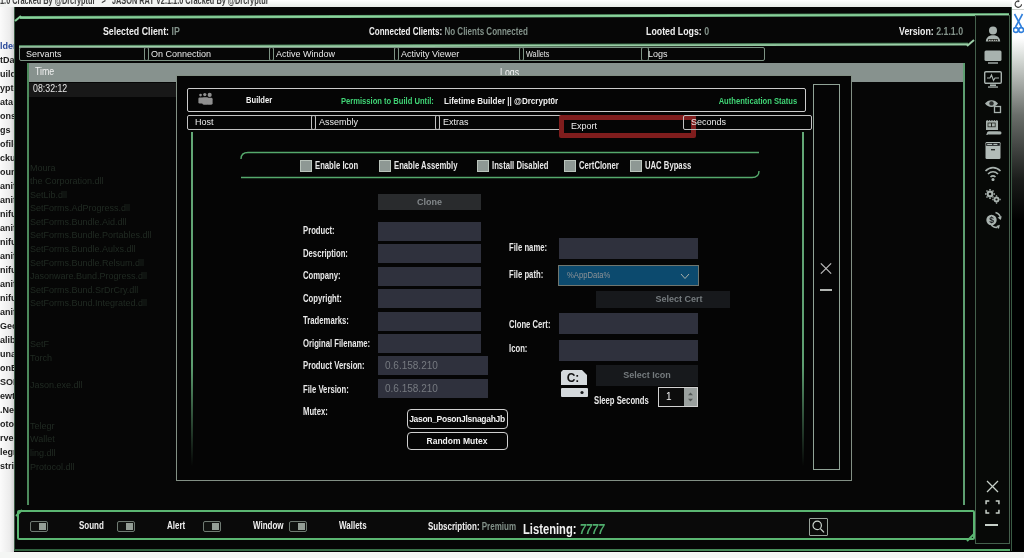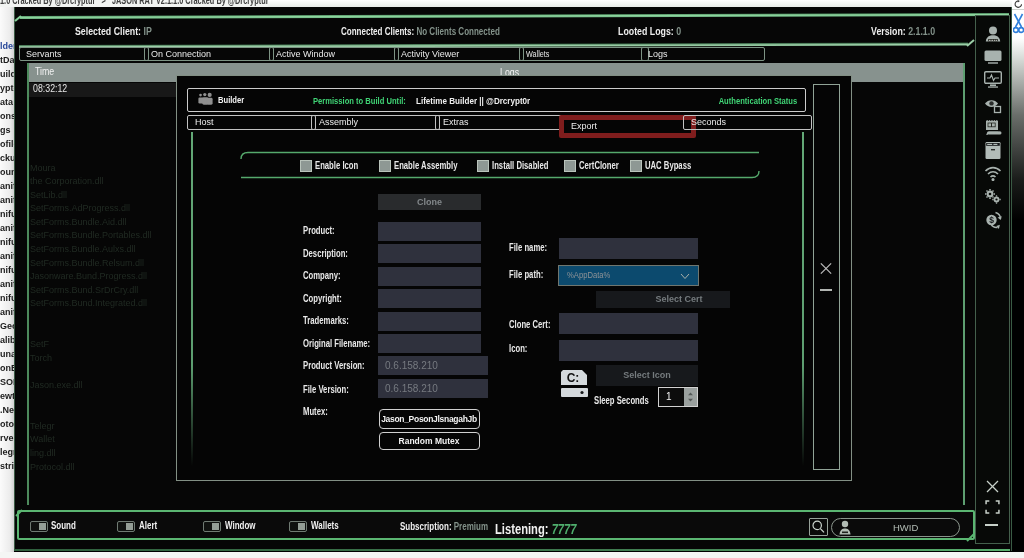--- a/index.html
+++ b/index.html
@@ -1,19 +1,19 @@
 <!DOCTYPE html>
 <html><head>
 <meta charset="utf-8">
 <style>
   html,body{margin:0;padding:0;background:#000;}
   #page{position:relative;width:1024px;height:558px;overflow:hidden;background:#000;
         font-family:"Liberation Sans",sans-serif;}
   .abs{position:absolute;}
-  .b{font-weight:bold;}
+  .b{font-weight:bold;margin-left:28px;}
   .wt{color:#eeeeee;}
   .gy{color:#83928a;}
   .gn{color:#40d576;}
   .cx{display:inline-block;transform:scaleX(0.8);transform-origin:0 50%;white-space:nowrap;}
   .cx9{display:inline-block;transform:scaleX(0.88);transform-origin:0 50%;white-space:nowrap;}
   .tg{width:16px;height:9px;border:1px solid #6f7a72;border-radius:2px;background:#101210;}
   .tg::after{content:"";position:absolute;right:1px;top:1px;width:7px;height:7px;background:#949e96;}
   .cb{width:10px;height:10px;background:#8e9894;border:1px solid #b9c3bb;}
   .lbl{position:absolute;font-weight:bold;color:#e9e9e9;font-size:10px;transform:scaleX(0.77);transform-origin:0 50%;white-space:nowrap;}
   .inp{position:absolute;background:#2f313d;}
@@ -266,28 +266,20 @@
   <div class="abs b" style="left:400px;top:520.5px;font-size:10px;color:#f0f0f0;"><span class="cx">Subscription: <span class="gy">Premium</span></span></div>
   <div class="abs b" style="left:495px;top:520.5px;font-size:14px;color:#f0f0f0;"><span class="cx">Listening: <span style="color:#4fae6d;font-style:italic;">7777</span></span></div>
 
   <div class="abs" style="left:809px;top:518px;width:17px;height:16px;border:1px solid #97a29a;border-radius:1px;">
     <svg width="17" height="16" viewBox="0 0 17 16">
         <circle cx="7.2" cy="6.4" r="4.2" stroke="#cdd6cf" stroke-width="1.2" fill="none"></circle>
         <line x1="10.4" y1="9.6" x2="14" y2="13.4" stroke="#cdd6cf" stroke-width="1.3"></line>
       </svg>
   </div>
 
-  <div class="abs" style="left:831px;top:518px;width:127px;height:17px;border:1px solid #8a958c;border-radius:10px;">
-    <svg class="abs" style="left:5px;top:0px;" width="16" height="17" viewBox="0 0 16 17">
-        <circle cx="8" cy="5" r="3.2" fill="#b2bcb4"></circle>
-        <path d="M2.5 15.5 C3 10.5 5.5 9.5 8 9.5 C10.5 9.5 13 10.5 13.5 15.5 Z" fill="#b2bcb4"></path>
-        <rect x="5" y="12.5" width="6" height="1.6" fill="#20231f"></rect>
-      </svg>
-    <div class="abs" style="left:61px;top:3px;font-size:9.5px;color:#b4beb6;">HWID</div>
-  </div>
 
   <div class="abs" id="dialog" style="left:176px;top:75px;width:674px;height:404px;background:#050505;border:1px solid #828f84;">
 
     <div class="abs" style="left:10px;top:12px;width:617px;height:21.5px;border:1px solid #cccccc;border-radius:2px;">
       <svg class="abs" style="left:10px;top:3px;" width="15" height="15" viewBox="0 0 19 18">
         <g fill="#8f8f8f">
           <circle cx="3.2" cy="3.4" r="1.7"></circle>
             <circle cx="8.6" cy="2.8" r="2.1"></circle>
             <circle cx="14.8" cy="3.2" r="2.6"></circle>
           <rect x="0.5" y="6.5" width="6.5" height="7.5" rx="1.5"></rect>

